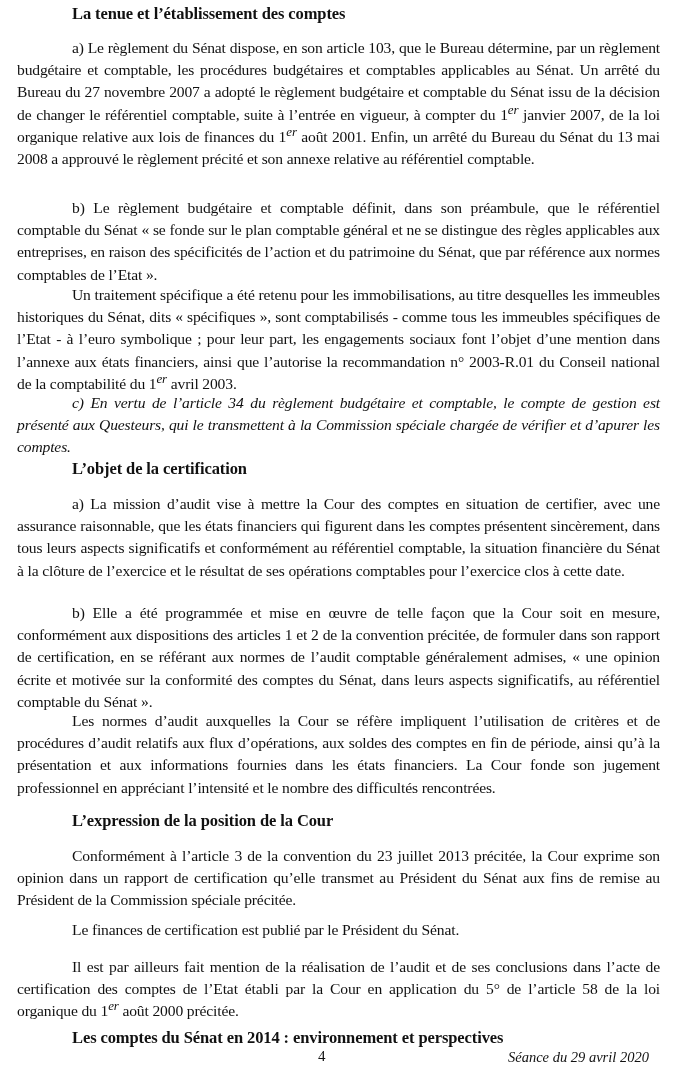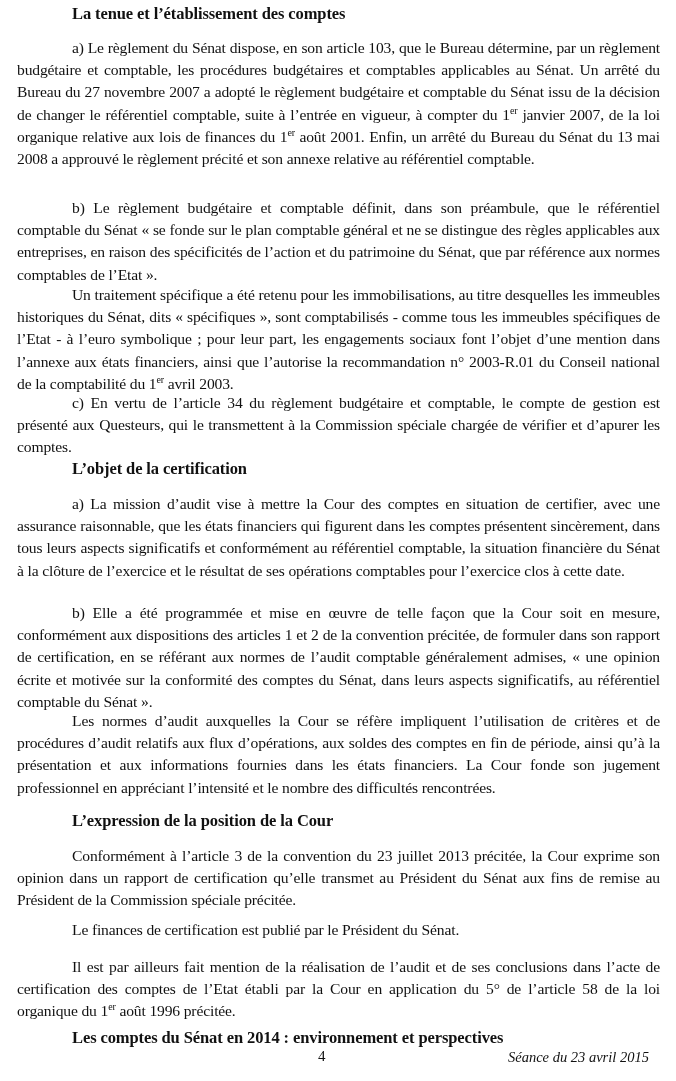--- a/index.html
+++ b/index.html
@@ -11,53 +11,53 @@
   .page { position: absolute; left: 17px; top: 0; width: 643px; }
   h2 {
     font-family: "Liberation Serif", serif;
     font-weight: bold; font-size: 16.5px; margin: 0; padding-left: 55px;
     line-height: 22px; letter-spacing: -0.1px;
   }
   p {
     margin: 0; font-size: 15.6px; line-height: 22.2px; text-align: justify;
     text-indent: 55px; letter-spacing: -0.15px;
   }
-  sup { font-size: 10px; line-height: 0; vertical-align: super; }
+  sup { font-size: 13px; line-height: 0; vertical-align: super; font-style: italic; }
   .blk { position: absolute; left: 0; width: 643px; }
   .footer-page { position: absolute; top: 1048px; left: 318px; font-size: 15px; }
   .footer-date { position: absolute; top: 1049px; left: 508px; font-size: 14.5px; font-style: italic; }
 </style>
 </head>
 <body>
 
 <div class="page">
 
   <h2 class="blk" style="top:3px;">La tenue et l’établissement des comptes</h2>
 
   <p class="blk" style="top:37px;"><span>a) Le règlement du Sénat dispose, en son article 103, que le Bureau détermine, par un règlement budgétaire et comptable, les procédures budgétaires et comptables applicables au Sénat. Un arrêté du Bureau du 27 novembre 2007 a  adopté le règlement budgétaire et comptable du Sénat issu de la décision de changer le référentiel comptable, suite à l’entrée en vigueur, à compter du 1</span><sup>er</sup><span> janvier 2007, de la loi organique relative aux lois de finances du 1</span><sup>er</sup><span> août 2001. Enfin, un arrêté du Bureau du Sénat du 13 mai 2008 a approuvé le règlement précité et son annexe relative au référentiel comptable.</span></p>
 
   <p class="blk" style="top:197px;"><span>b) Le règlement budgétaire et comptable définit, dans son préambule, que le référentiel comptable du Sénat « se fonde sur le plan comptable général et ne se distingue des règles applicables aux entreprises, en raison des spécificités de l’action et du patrimoine du Sénat, que par référence aux normes comptables de l’Etat ».</span></p>
 
   <p class="blk" style="top:284px;"><span>Un traitement spécifique a été retenu pour les immobilisations, au titre desquelles les immeubles historiques du Sénat, dits « spécifiques », sont comptabilisés - comme tous les immeubles spécifiques de l’Etat - à l’euro symbolique ; pour leur part, les engagements sociaux font l’objet d’une mention dans l’annexe aux états financiers, ainsi que l’autorise la recommandation n° 2003-R.01 du Conseil national de la comptabilité du 1</span><sup>er</sup><span> avril 2003.</span></p>
 
-  <p class="blk" style="top:392px;"><span>c) En vertu de l’article 34 du règlement budgétaire et comptable, le compte de gestion est présenté aux Questeurs, qui le transmettent à la Commission spéciale chargée de vérifier et d’apurer les comptes.</span></p>
+  <p class="blk" style="top:392px;font-style:italic;"><span>c) En vertu de l’article 34 du règlement budgétaire et comptable, le compte de gestion est présenté aux Questeurs, qui le transmettent à la Commission spéciale chargée de vérifier et d’apurer les comptes.</span></p>
 
   <h2 class="blk" style="top:458px;">L’objet de la certification</h2>
 
   <p class="blk" style="top:493px;"><span>a) La mission d’audit vise à mettre la Cour des comptes en situation de certifier, avec une assurance raisonnable, que les états financiers qui figurent dans les comptes présentent sincèrement, dans tous leurs aspects significatifs et conformément au référentiel comptable, la situation financière du Sénat à la clôture de l’exercice et le résultat de ses opérations comptables pour l’exercice clos à cette date.</span></p>
 
   <p class="blk" style="top:602px;"><span>b) Elle a été programmée et mise en œuvre de telle façon que la Cour soit en mesure, conformément aux dispositions des articles 1 et 2 de la convention précitée, de formuler dans son rapport de certification, en se référant aux normes de l’audit comptable généralement admises, « une opinion écrite et motivée sur la conformité des comptes du Sénat, dans leurs aspects significatifs, au référentiel comptable du Sénat ».</span></p>
 
   <p class="blk" style="top:710px;"><span>Les normes d’audit auxquelles la Cour se réfère impliquent l’utilisation de critères et de procédures d’audit relatifs aux flux d’opérations, aux soldes des comptes en fin de période, ainsi qu’à la présentation et aux informations fournies dans les états financiers. La Cour fonde son jugement professionnel en appréciant l’intensité et le nombre des difficultés rencontrées.</span></p>
 
   <h2 class="blk" style="top:810px;">L’expression de la position de la Cour</h2>
 
   <p class="blk" style="top:845px;"><span>Conformément à l’article 3 de la convention du 23 juillet 2013 précitée, la Cour exprime son opinion dans un rapport de certification qu’elle transmet au Président du Sénat aux fins de remise au Président de la Commission spéciale précitée.</span></p>
 
   <p class="blk" style="top:919px;"><span>Le finances de certification est publié par le Président du Sénat.</span></p>
 
-  <p class="blk" style="top:956px;"><span>Il est par ailleurs fait mention de la réalisation de l’audit et de ses conclusions dans l’acte de certification des comptes de l’Etat établi par la Cour en application du 5° de l’article 58 de la loi organique du 1</span><sup>er</sup><span> août 1996 précitée.</span></p>
+  <p class="blk" style="top:956px;"><span>Il est par ailleurs fait mention de la réalisation de l’audit et de ses conclusions dans l’acte de certification des comptes de l’Etat établi par la Cour en application du 5° de l’article 58 de la loi organique du 1</span><sup>er</sup><span> août 2000 précitée.</span></p>
 
   <h2 class="blk" style="top:1027px;">Les comptes du Sénat en 2014 : environnement et perspectives</h2>
 </div>
 
 <div class="footer-page">4</div>
-<div class="footer-date">Séance du 23 avril 2015</div>
+<div class="footer-date">Séance du 29 avril 2020</div>
 
 </body></html>

